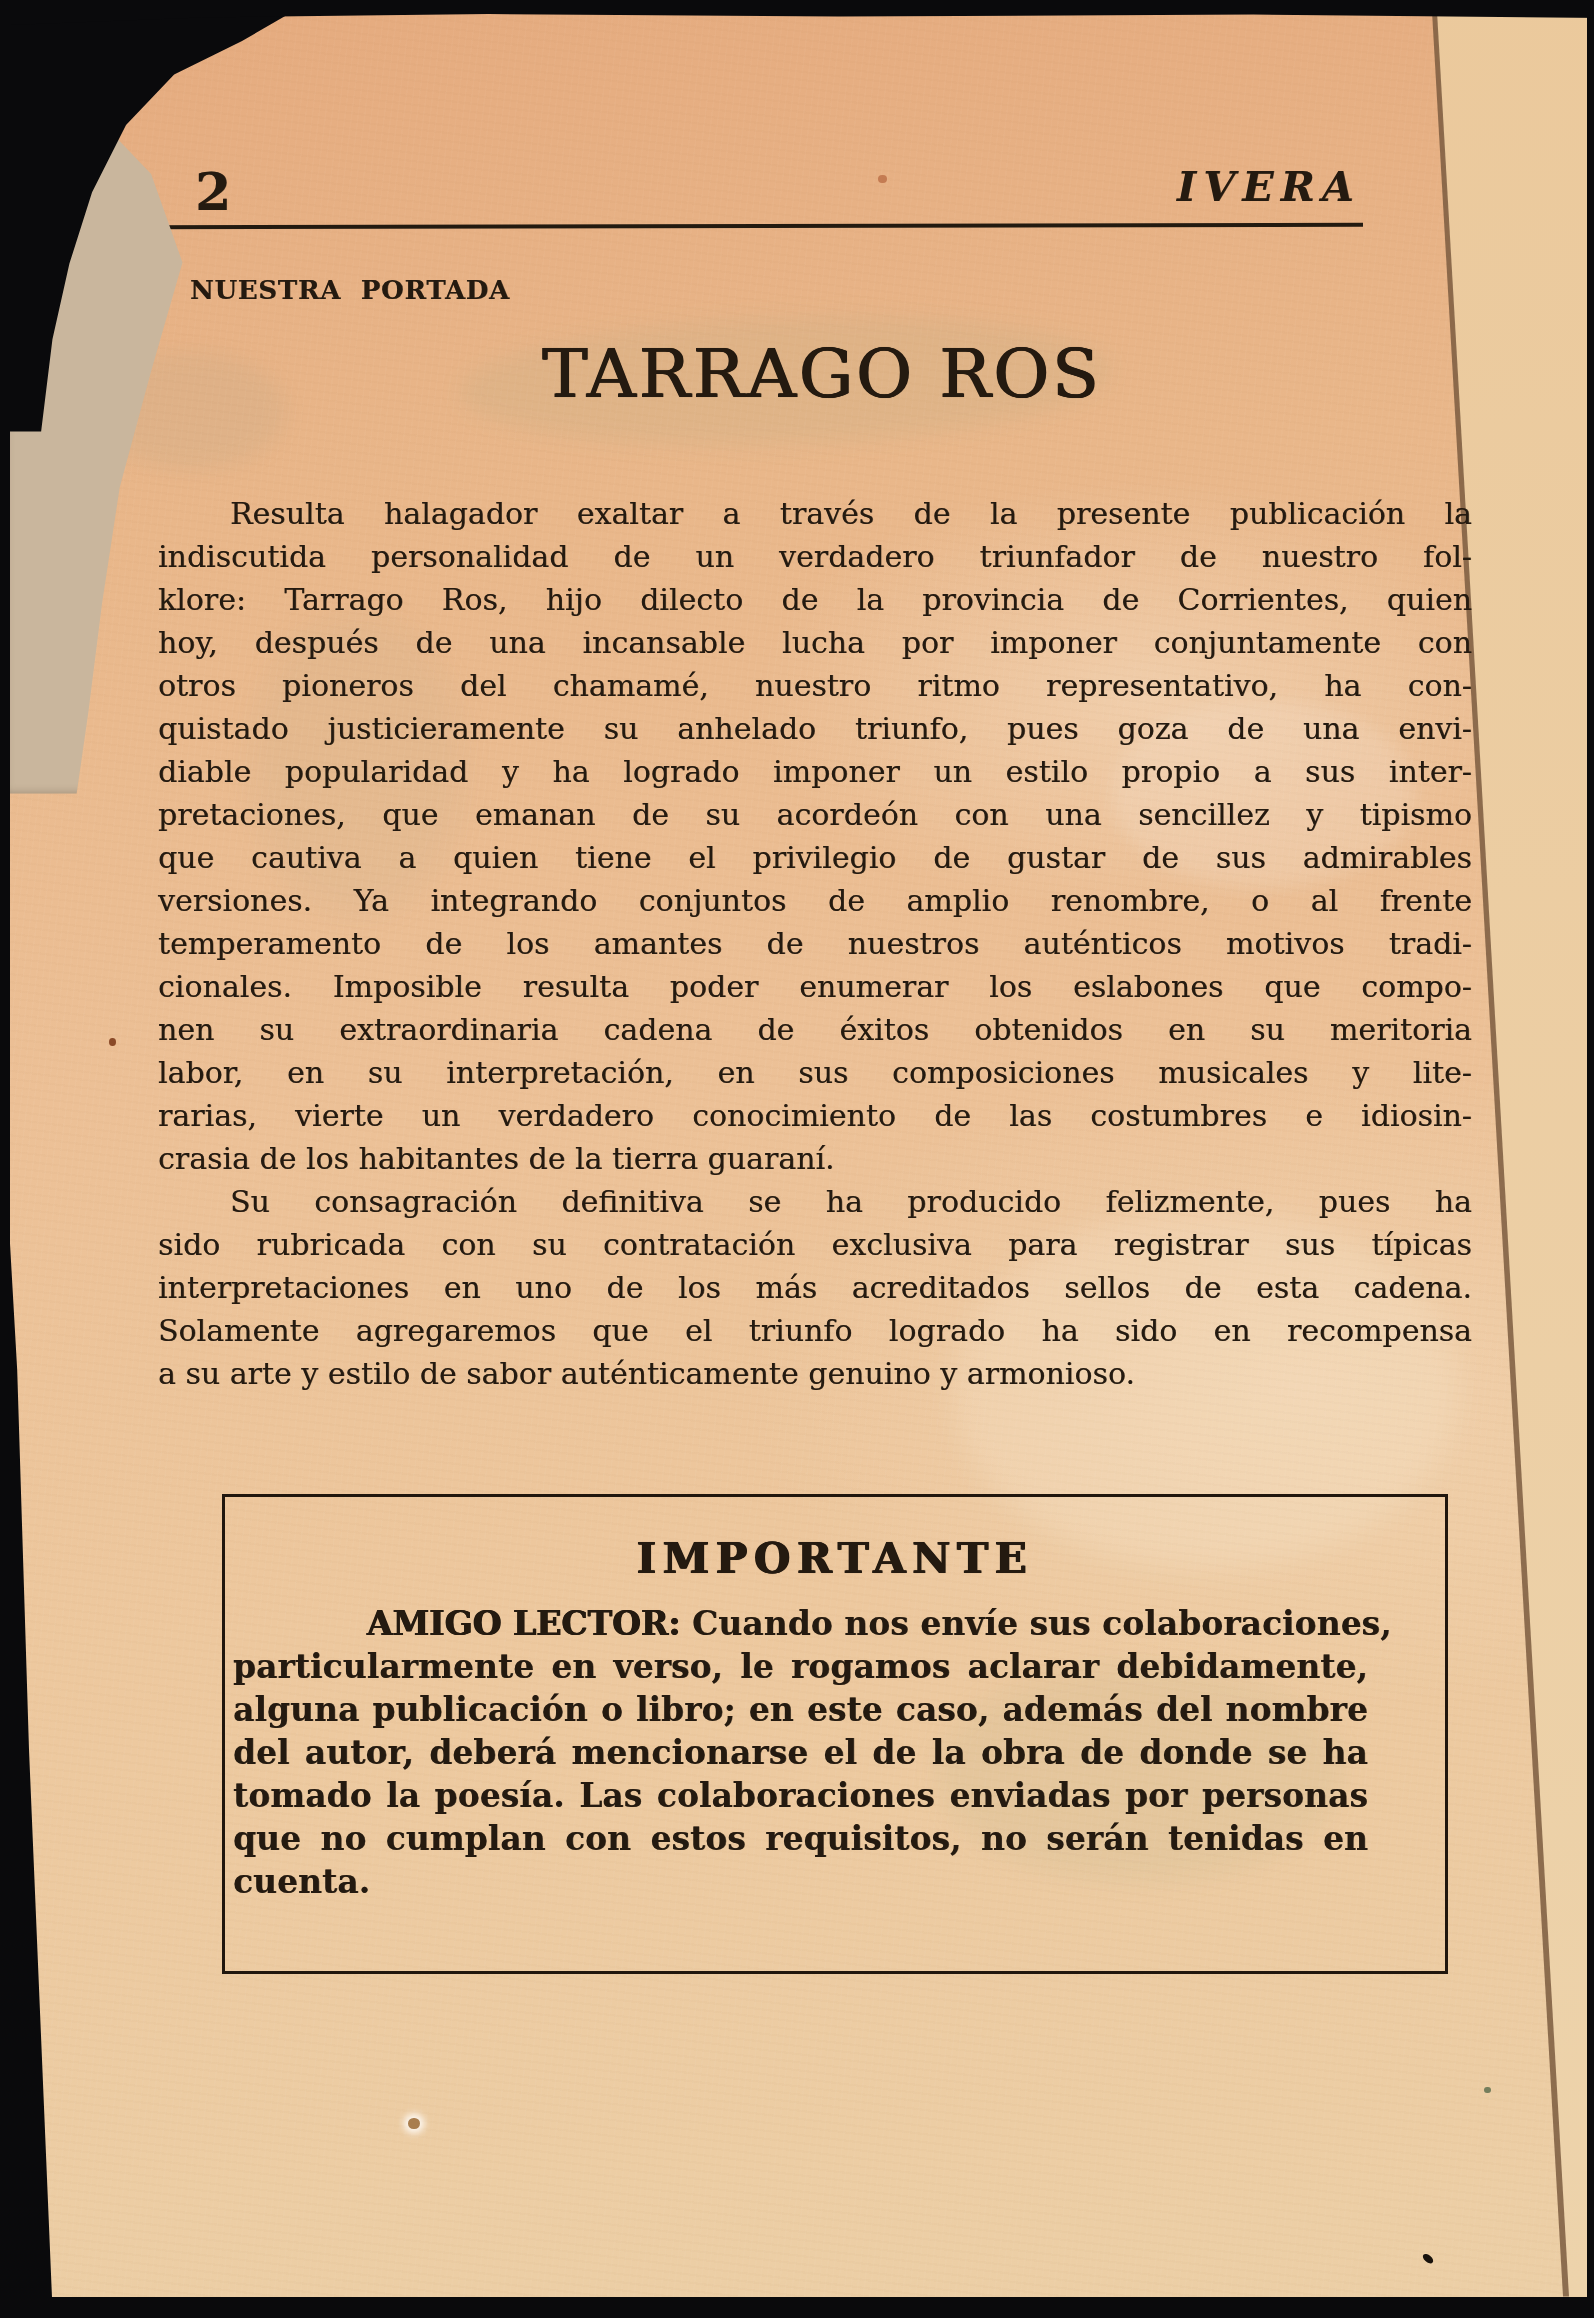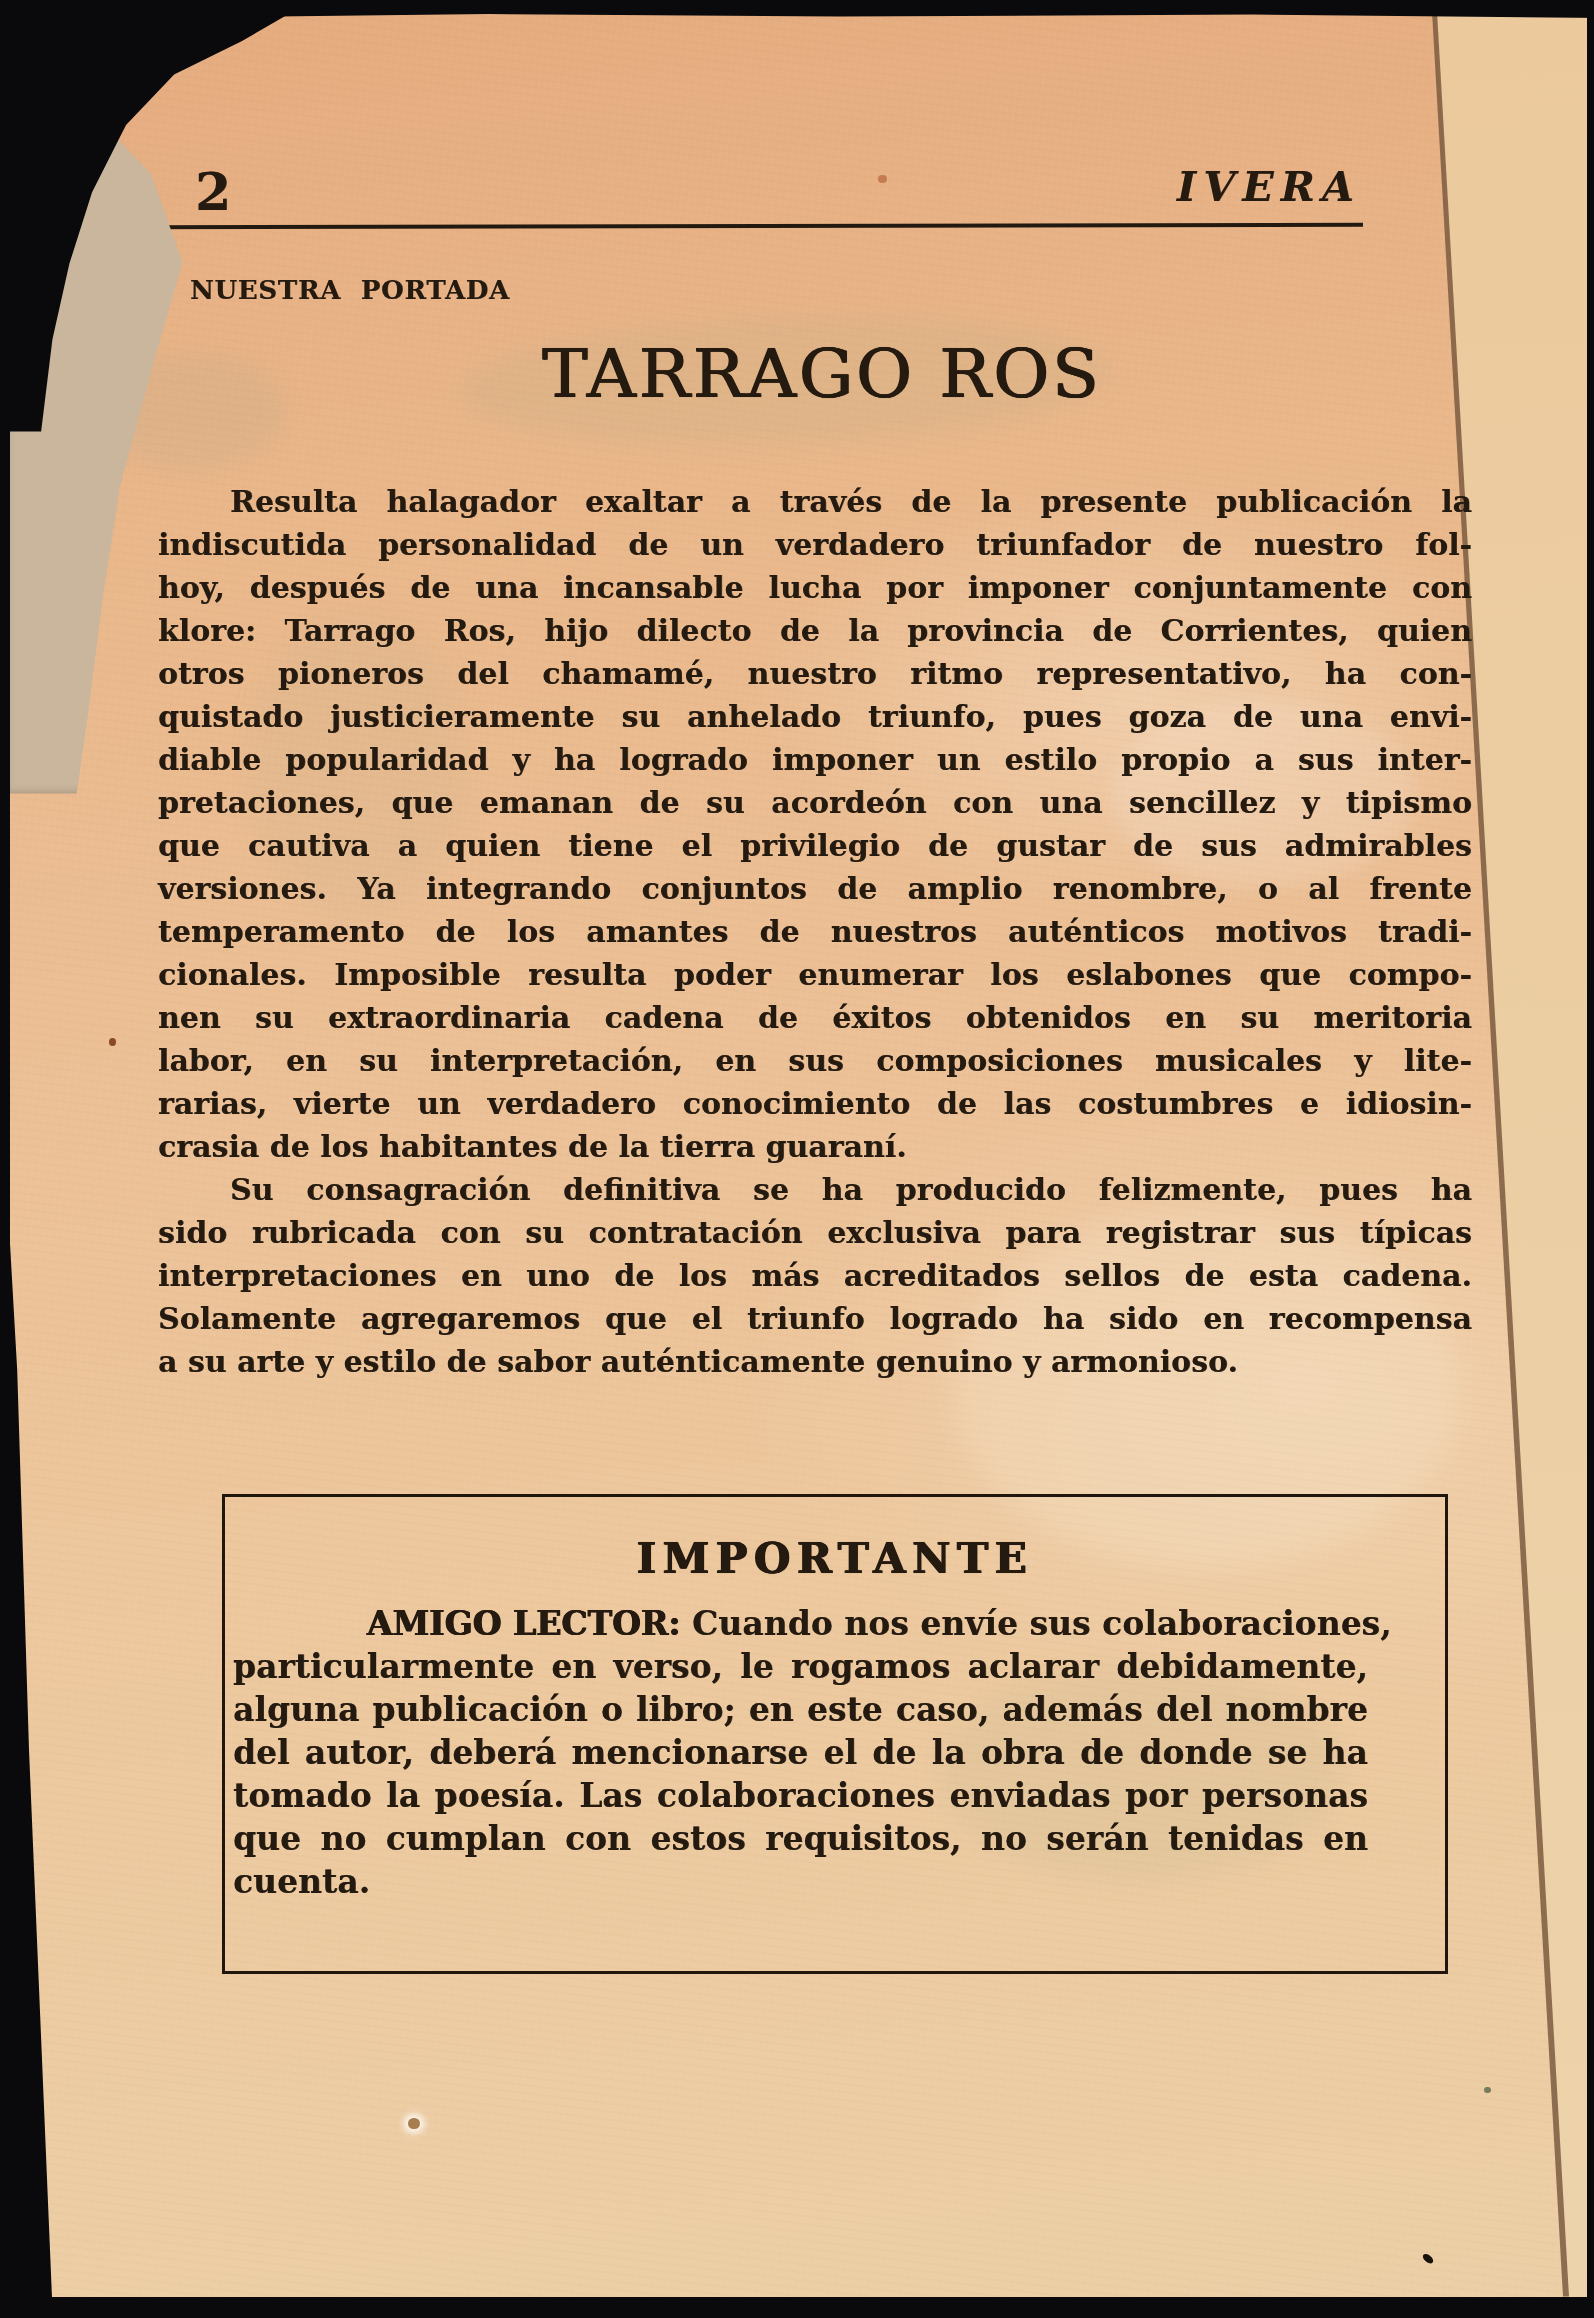--- a/index.html
+++ b/index.html
@@ -39,21 +39,21 @@
     clip-path:polygon(1422px 0,1427px 0,1559px 2285px,1553px 2285px);}
 
   
   #pagenum{left:185px;top:154px;font-size:52px;font-weight:bold;line-height:1;}
   #ivera{right:226px;top:155px;font-size:41px;font-weight:bold;font-style:italic;letter-spacing:7.2px;line-height:1;}
   #toprule{left:134px;top:212px;width:1219px;height:4.3px;background:#221a10;transform:rotate(-0.12deg);}
   #kicker{left:180px;top:265px;font-size:26px;font-weight:bold;letter-spacing:0.7px;word-spacing:10px;line-height:1;}
   #title{left:151px;top:328px;width:1322px;text-align:center;font-size:68px;font-weight:normal;letter-spacing:2.9px;line-height:1;}
 
   
-  #body{left:148px;top:468px;width:1314px;font-size:30px;font-weight:bold;}
+  #body{left:148px;top:480px;width:1314px;font-size:30px;font-weight:normal;}
   .jline{height:43px;line-height:43px;text-align:justify;text-align-last:justify;white-space:nowrap;}
   .jline.last{text-align-last:left;}
   .jline.first{text-indent:72px;}
 
   
   #noticebox{left:212px;top:1482px;width:1226px;height:480px;border:3.6px solid #20160d;}
   #notice-heading{margin-top:41px;text-align:center;font-size:42px;font-weight:bold;letter-spacing:6.5px;line-height:1;}
   #notice-lines{margin-top:22px;padding-left:8px;padding-right:77px;font-size:33px;font-weight:bold;}
   .nline{height:43px;line-height:43px;text-align:justify;text-align-last:justify;white-space:nowrap;}
   .nline.last{text-align-last:left;}
@@ -93,22 +93,22 @@
   <div class="abs ink" id="pagenum">2</div>
   <div class="abs ink" id="ivera">IVERA</div>
   <div class="abs" id="toprule"></div>
   <div class="abs ink" id="kicker">NUESTRA PORTADA</div>
   <div class="abs ink heavy" id="title">TARRAGO ROS</div>
 
   <div class="abs ink" id="body">
     <div>
         <div class="jline first">Resulta halagador exaltar a través de la presente publicación la</div>
         <div class="jline">indiscutida personalidad de un verdadero triunfador de nuestro fol-</div>
+        <div class="jline">klore: Tarrago Ros, hijo dilecto de la provincia de Corrientes, quien</div>
         <div class="jline">hoy, después de una incansable lucha por imponer conjuntamente con</div>
-        <div class="jline">klore: Tarrago Ros, hijo dilecto de la provincia de Corrientes, quien</div>
         <div class="jline">otros pioneros del chamamé, nuestro ritmo representativo, ha con-</div>
         <div class="jline">quistado justicieramente su anhelado triunfo, pues goza de una envi-</div>
         <div class="jline">diable popularidad y ha logrado imponer un estilo propio a sus inter-</div>
         <div class="jline">pretaciones, que emanan de su acordeón con una sencillez y tipismo</div>
         <div class="jline">que cautiva a quien tiene el privilegio de gustar de sus admirables</div>
         <div class="jline">versiones. Ya integrando conjuntos de amplio renombre, o al frente</div>
         <div class="jline">temperamento de los amantes de nuestros auténticos motivos tradi-</div>
         <div class="jline">cionales. Imposible resulta poder enumerar los eslabones que compo-</div>
         <div class="jline">nen su extraordinaria cadena de éxitos obtenidos en su meritoria</div>
         <div class="jline">labor, en su interpretación, en sus composiciones musicales y lite-</div>

